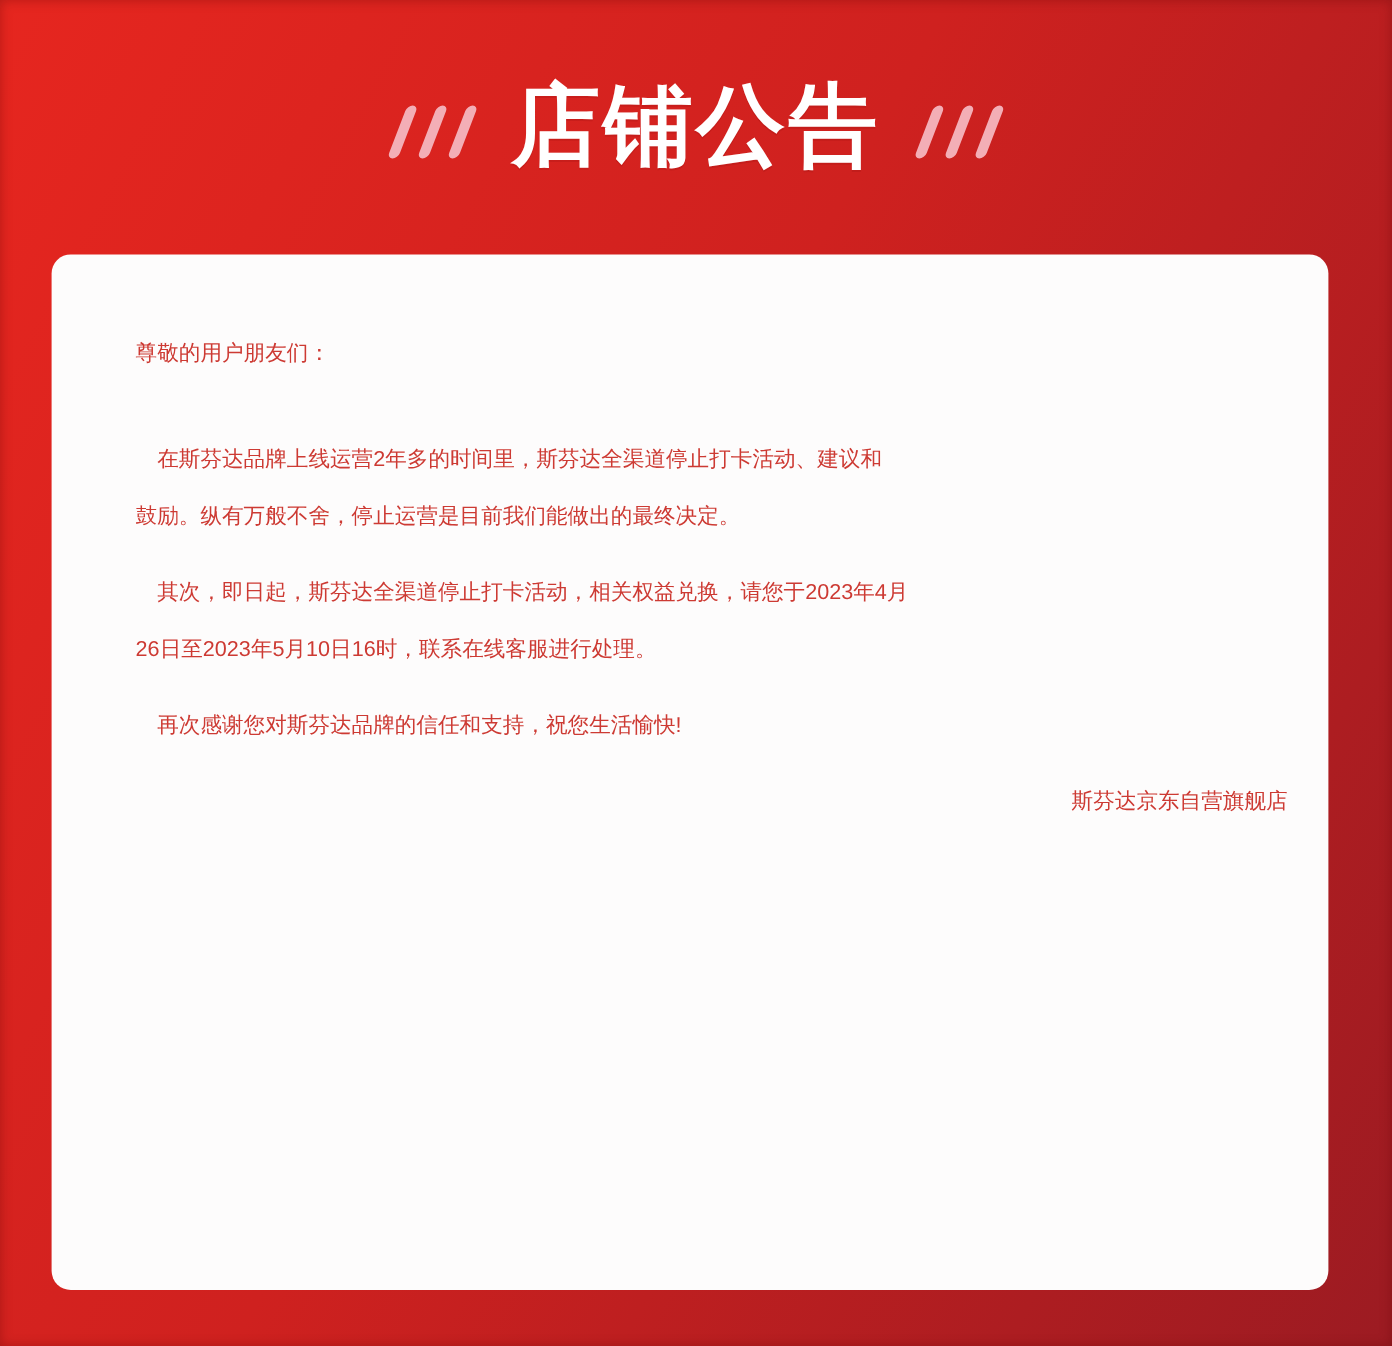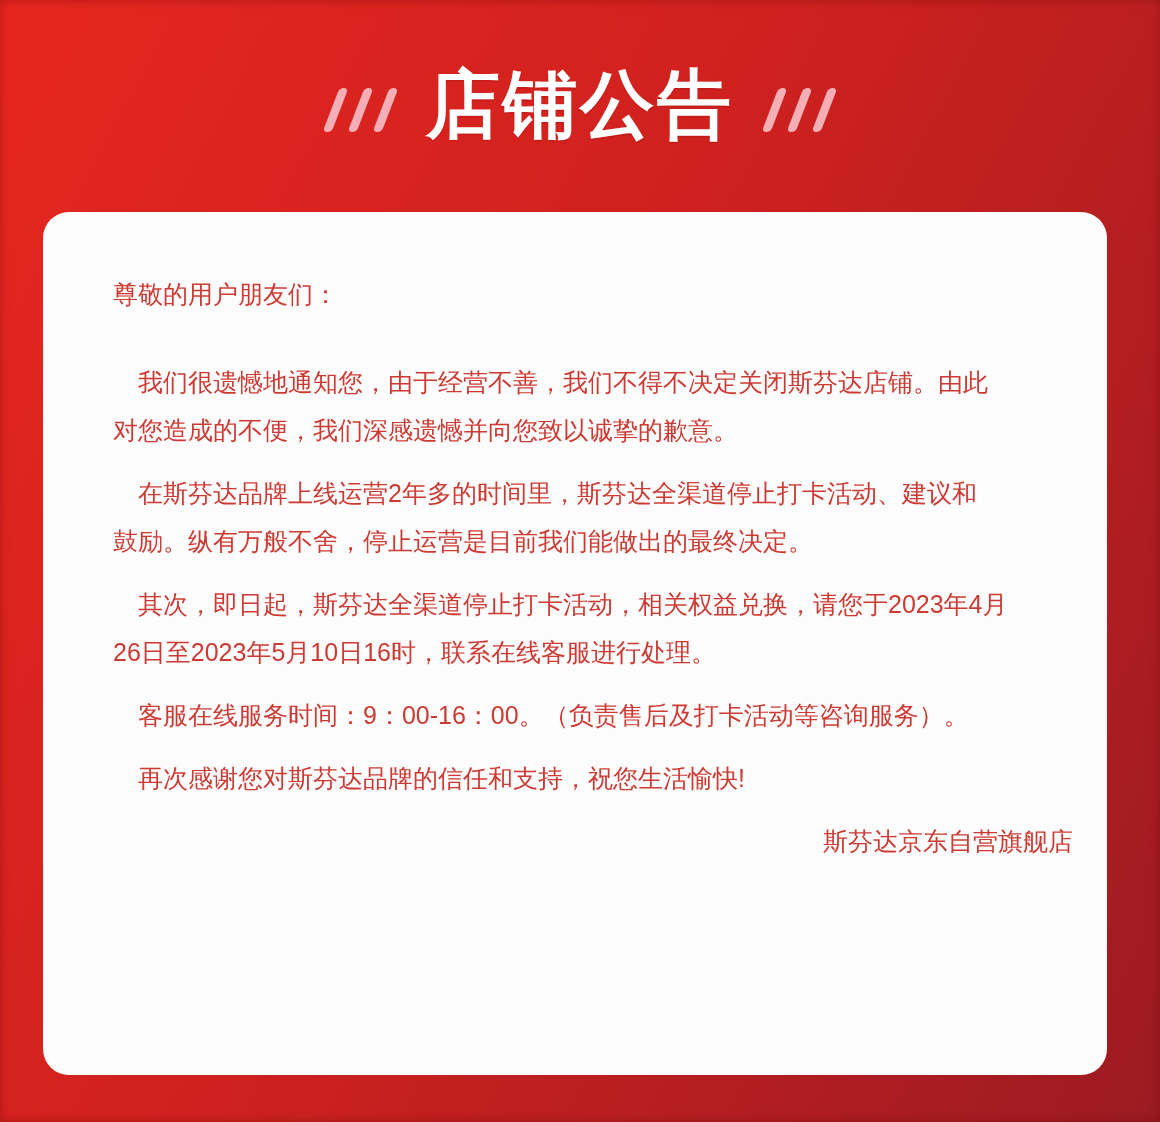--- a/index.html
+++ b/index.html
@@ -52,24 +52,24 @@
 
   
   .card {
     position: absolute;
     left: 43px;
     top: 212px;
     width: 1064px;
     height: 863px;
     box-sizing: border-box;
     background: var(--card_bg, #fdfcfc);
-    border-radius: 26px;
+    border-radius: 16px;
     padding: 58px 30px 0 70px;
     color: var(--body_text, #cd3a33);
-    font-size: 25px;
+    font-size: 18px;
     line-height: 48px;
   }
   .salutation {
     margin: 0 0 40px 0;
   }
   .para {
     margin: 0 0 15px 0;
     text-indent: 1em;
     white-space: pre-line;
   }
@@ -100,27 +100,24 @@
     <h1 class="title">店铺公告</h1>
     <div class="slashes">
       <i class="slash"></i>
       <i class="slash"></i>
       <i class="slash"></i>
     </div>
   </div>
 
   <div class="card">
     <p class="salutation">尊敬的用户朋友们：</p>
-    <p class="para">我们很遗憾地通知您，由于经营不善，我们不得不决定关闭斯芬达店铺。由此
-对您造成的不便，我们深感遗憾并向您致以诚挚的歉意。</p>
     <p class="para">在斯芬达品牌上线运营2年多的时间里，斯芬达全渠道停止打卡活动、建议和
 鼓励。纵有万般不舍，停止运营是目前我们能做出的最终决定。</p>
     <p class="para">其次，即日起，斯芬达全渠道停止打卡活动，相关权益兑换，请您于2023年4月
 26日至2023年5月10日16时，联系在线客服进行处理。</p>
-    <p class="para">客服在线服务时间：9：00-16：00。（负责售后及打卡活动等咨询服务）。</p>
     <p class="para">再次感谢您对斯芬达品牌的信任和支持，祝您生活愉快!</p>
 
     <div class="signature">
       <div class="signature-inner">
         <div class="signature-store">斯芬达京东自营旗舰店</div>
       </div>
     </div>
   </div>
 
 </div>

